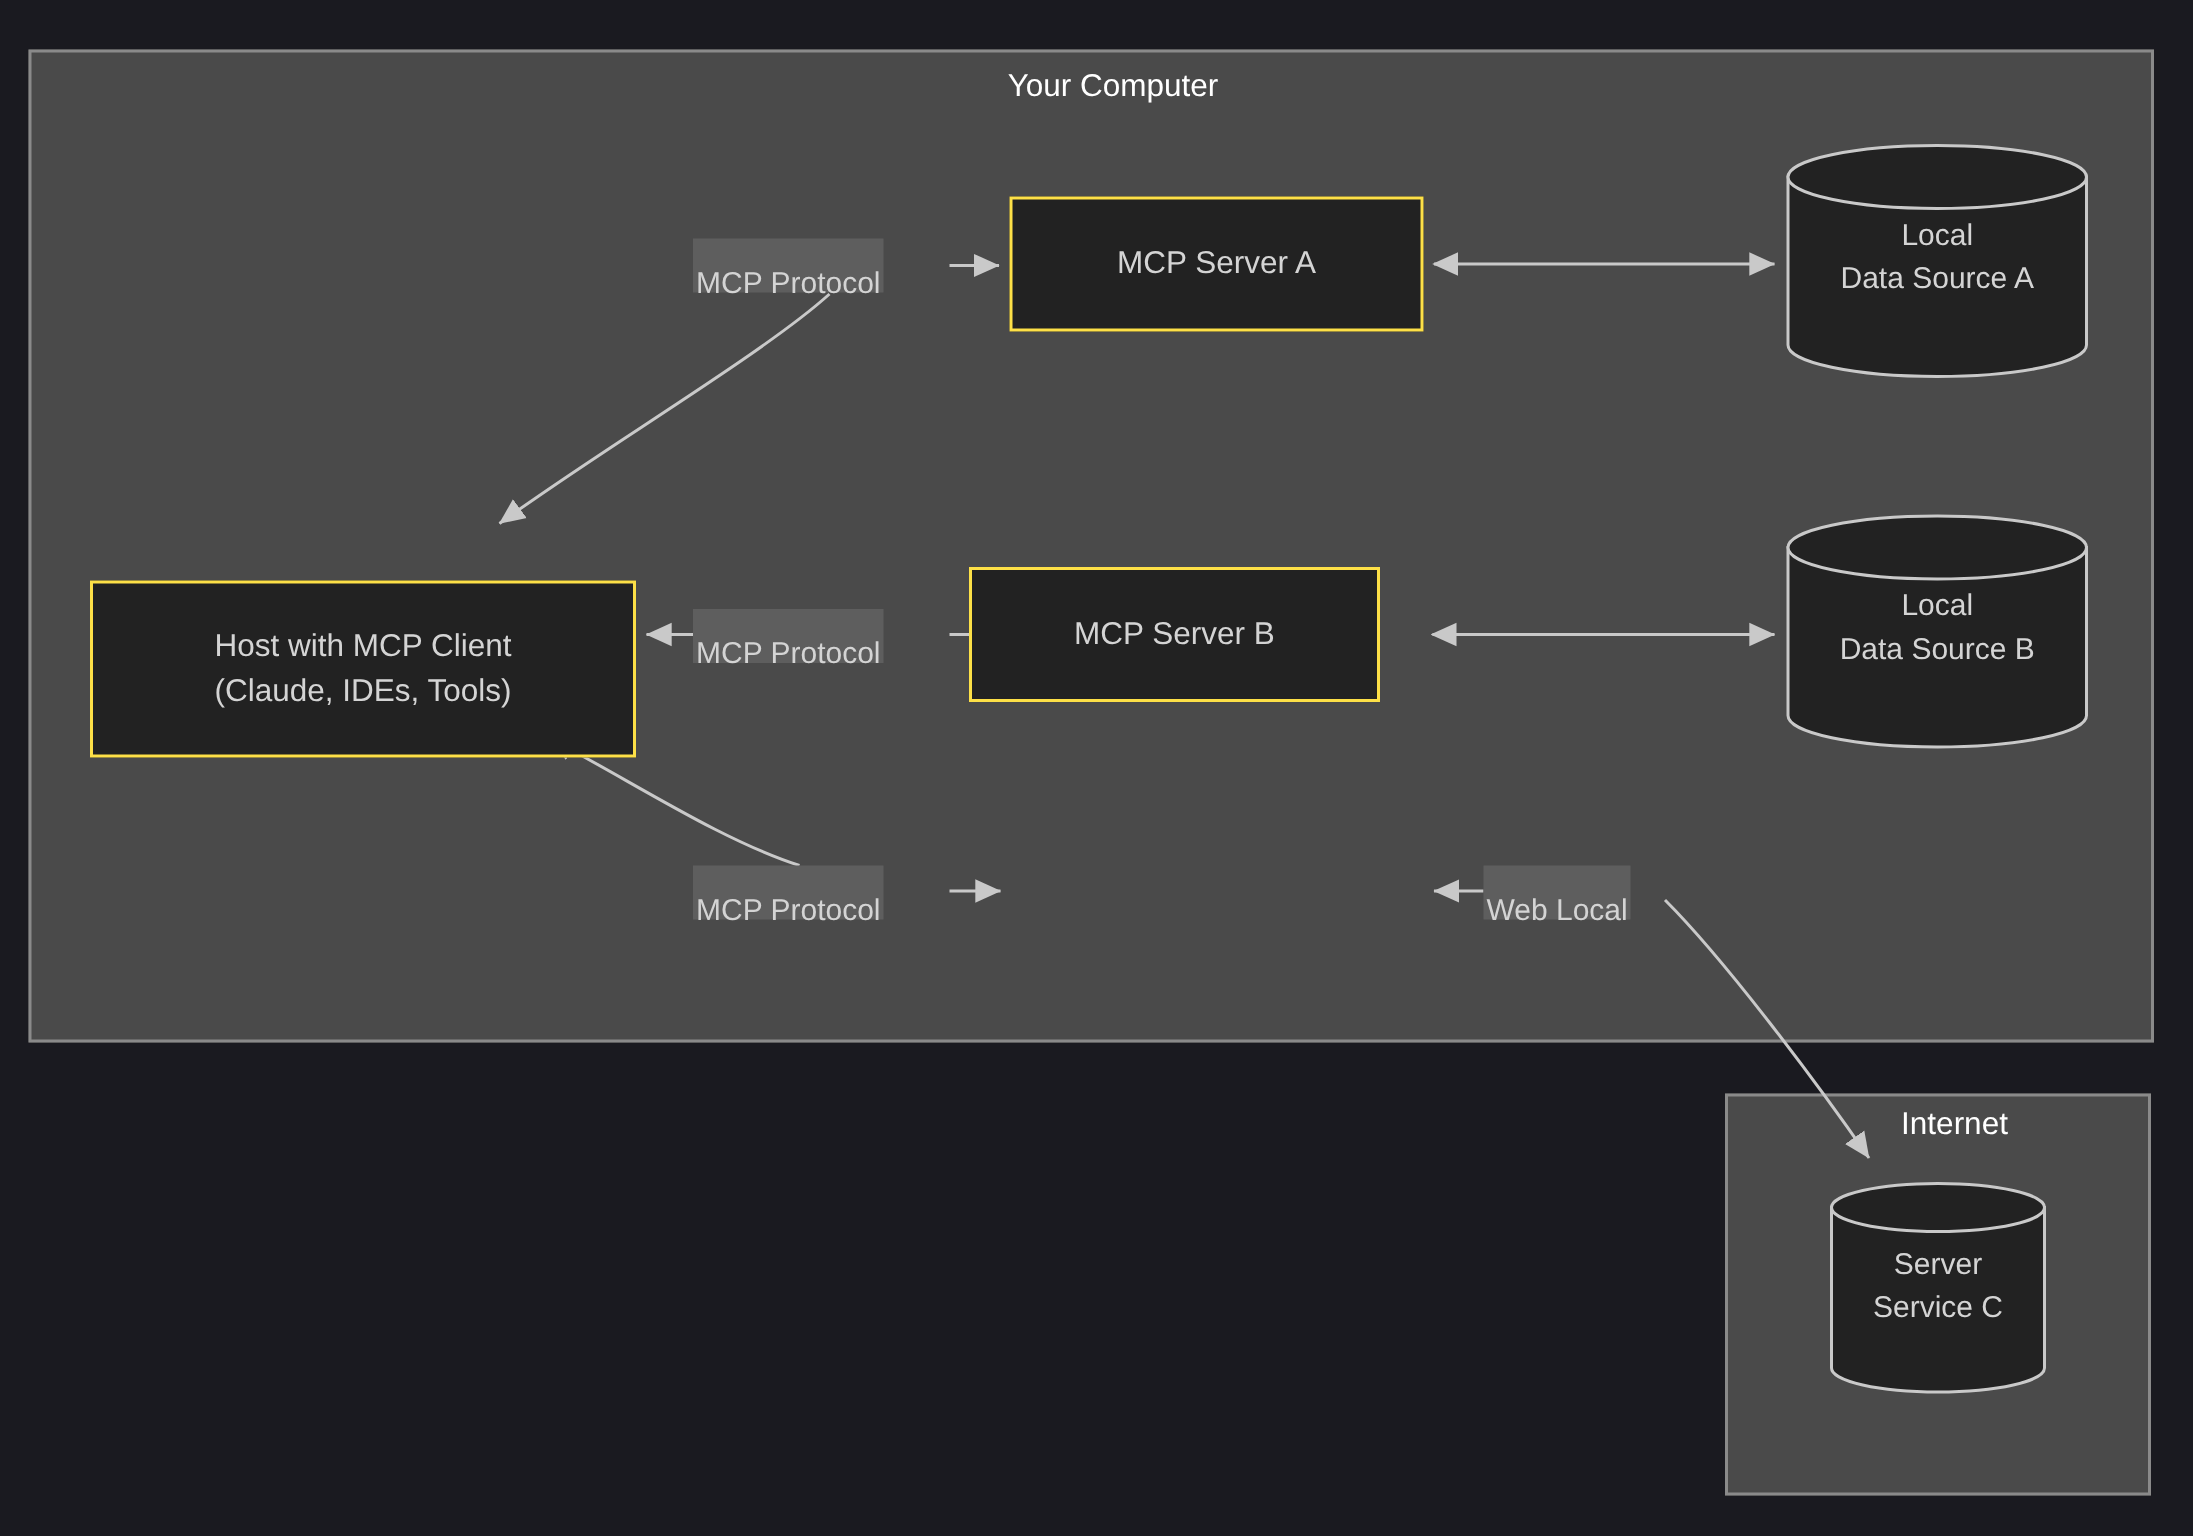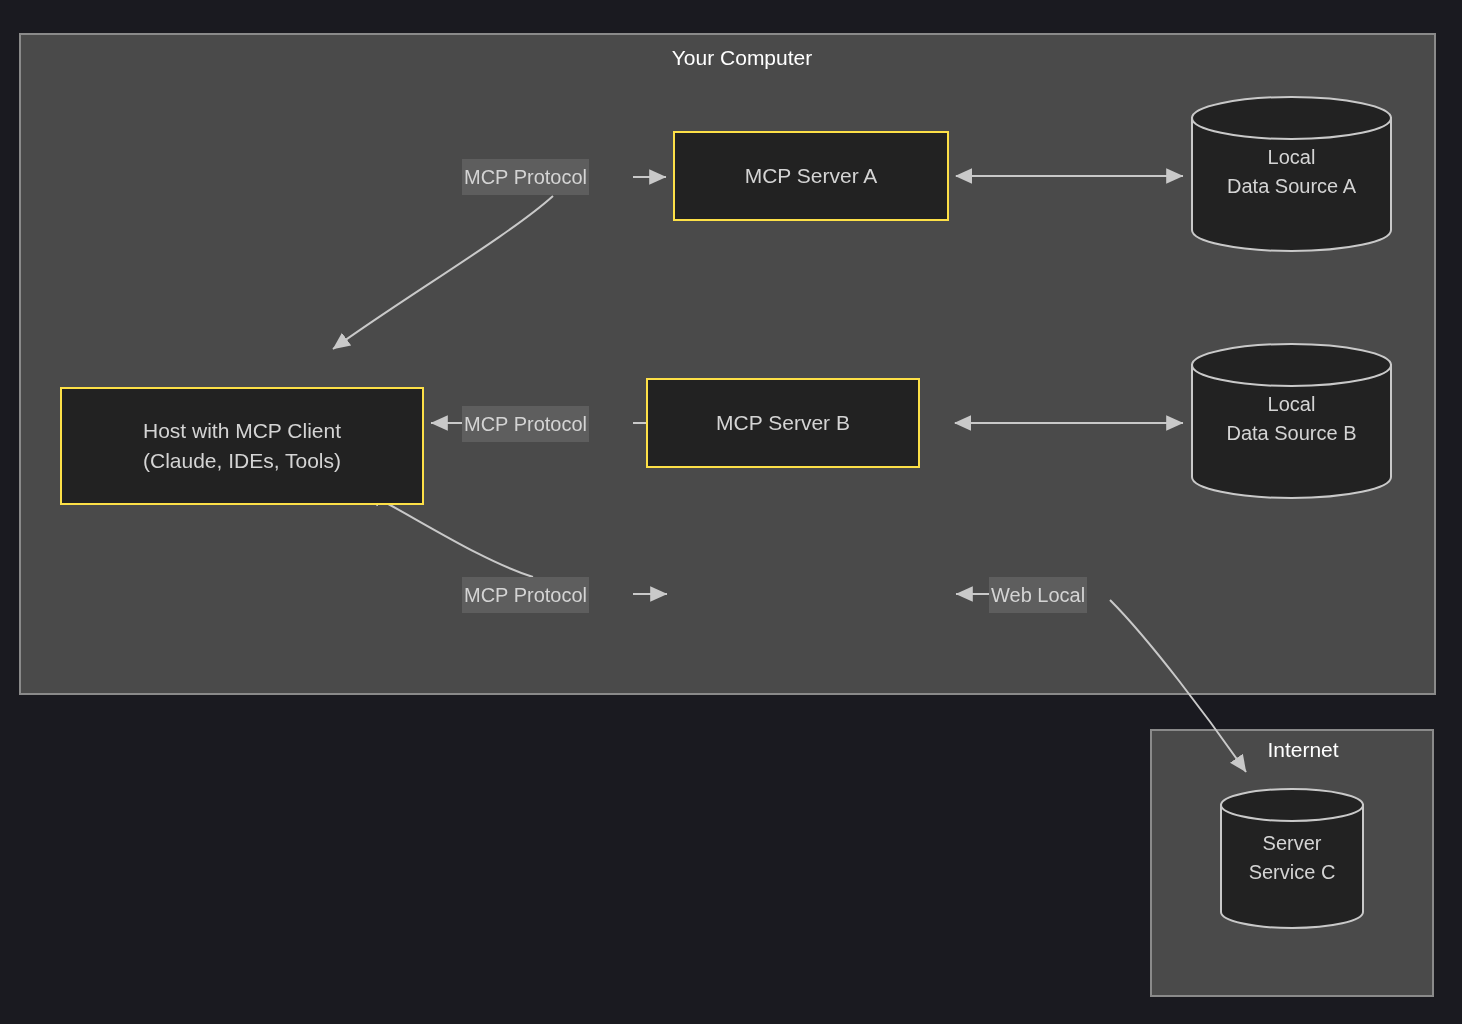--- a/index.html
+++ b/index.html
@@ -78,21 +78,21 @@
   #cyl-a .cyl-label, #cyl-b .cyl-label { top: 48px; }
   #cyl-c .cyl-label { top: 42px; font-size: 20px; }
 
   .edge-label {
     position: absolute;
     background: #5e5e5e;
     color: #d4d4d4;
     font-size: 20px;
     line-height: 36px;
     height: 36px;
-    padding: 0 2px;
+    padding: 12px 2px;
     white-space: nowrap;
     box-sizing: border-box;
   }
   #lbl-proto-a { left: 462px;  top: 159px; }
   #lbl-proto-b { left: 462px;  top: 406px; }
   #lbl-proto-c { left: 462px;  top: 577px; }
   #lbl-webapis { left: 989px;  top: 577px; }
 
   svg.edges {
     position: absolute;

